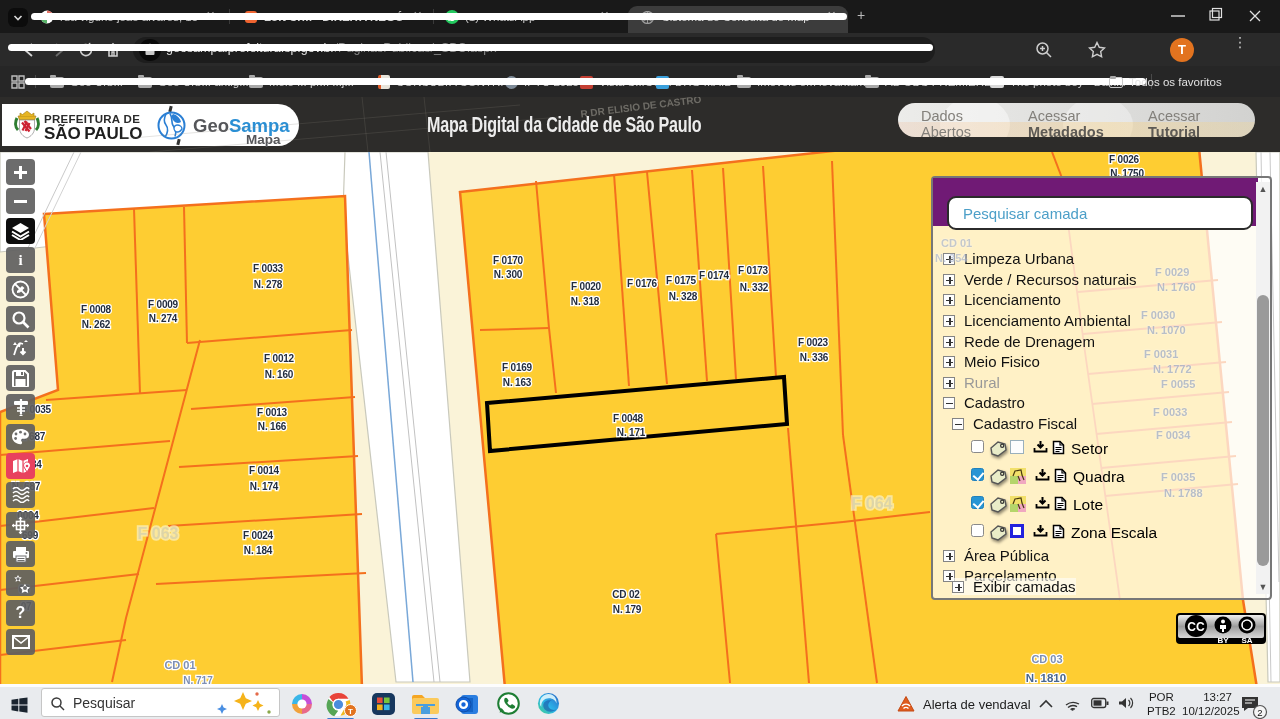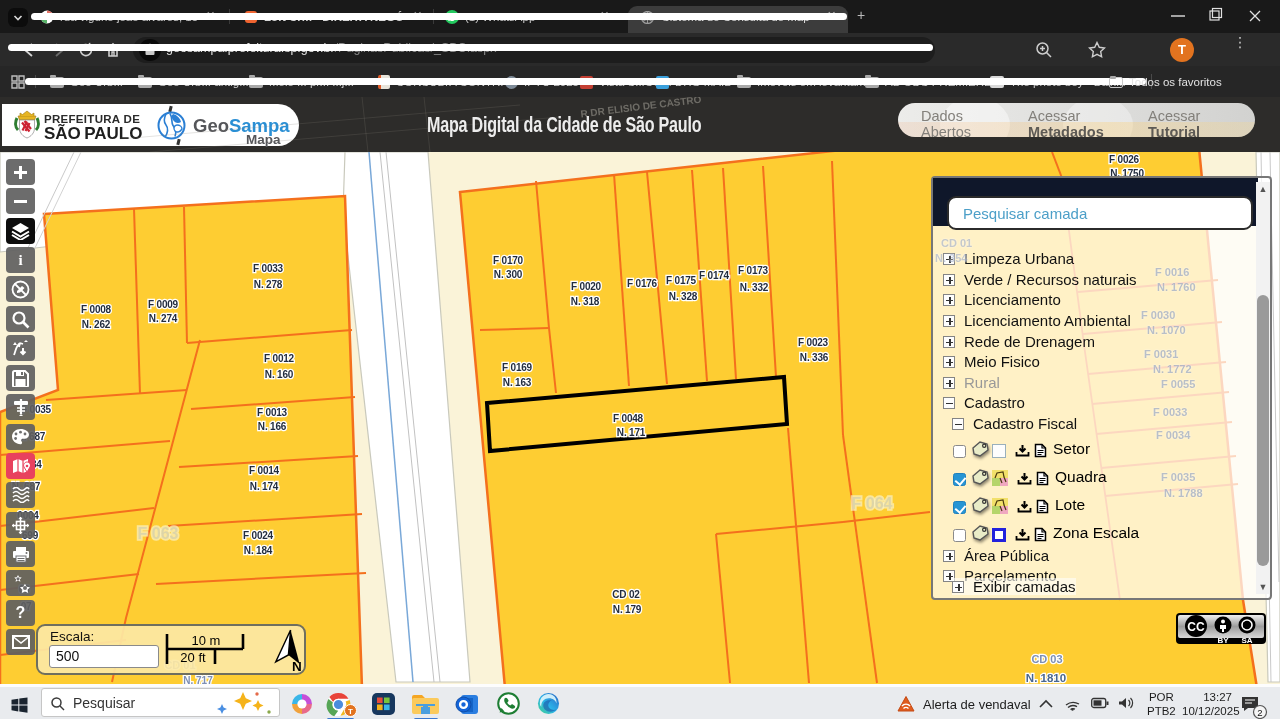--- a/index.html
+++ b/index.html
@@ -21,27 +21,27 @@
 #gtitle{position:absolute;left:427px;top:16px;width:480px;color:#ececec;font-size:21.5px;font-weight:bold;letter-spacing:-.3px;white-space:nowrap;transform:scaleX(.75);transform-origin:0 0}
 #gbtns{position:absolute;left:898px;top:6px;width:357px;height:34px;border-radius:21px;background:linear-gradient(90deg,#ececea,#d2d2d0);overflow:hidden}
 .gbt{position:absolute;top:5px;font-size:14.5px;color:#83807b;line-height:16px}
 .gbt b{color:#5d5a55}
 
 #map{position:absolute;left:0;top:152px;width:1280px;height:532px;background:#FAF3D8;overflow:hidden}
 
 .tbtn{position:absolute;left:6px;width:29px;height:26px;background:rgba(95,95,95,.92);border-radius:4px;color:#fff;display:flex;align-items:center;justify-content:center;font-weight:bold}
 
 #panel{position:absolute;left:931px;top:24px;width:341px;height:424px;background:rgba(255,255,255,.72);border:2px solid #777;border-radius:4px}
-#psearchwrap{position:absolute;left:0px;top:0px;width:325px;height:48px;background:#0f172a}
+#psearchwrap{position:absolute;left:0px;top:0px;width:325px;height:48px;background:#701a75}
 #psearch{position:absolute;left:14px;top:18px;width:306px;height:34px;border:2px solid #2b2b2b;border-radius:9px;background:#fff;color:#4c9fc8;font-size:15px;display:flex;align-items:center;padding-left:14px}
 .titem{position:absolute;left:10px;display:flex;align-items:center;font-size:15px;color:#111;white-space:nowrap}
 .pm{display:inline-block;width:12px;height:12px;border:1px solid #848484;background:#fdfdfd;position:relative;margin-right:9px;flex:none}
 .pm:before{content:"";position:absolute;left:2px;top:5px;width:7px;height:1.5px;background:#333}
 .pm.plus:after{content:"";position:absolute;left:5px;top:2px;width:1.5px;height:7px;background:#333}
-.lrow{position:absolute;left:20px;display:flex;align-items:flex-end;height:18px}
+.lrow{position:absolute;left:38px;display:flex;align-items:flex-start;height:18px}
 .cb{width:13px;height:13px;background:#fff;border:1.5px solid #8a8a8a;border-radius:2.5px;flex:none}
 .cb.on{background:#2795d4;border-color:#2080bc;position:relative}
 .cb.on:before{content:"";position:absolute;left:2.5px;top:1px;width:5px;height:8px;border:solid #fff;border-width:0 2px 2px 0;transform:rotate(40deg)}
 .tagic{margin-left:5px;flex:none;filter:drop-shadow(1px 2px 1.5px rgba(0,0,0,.45))}
 .leg{width:14px;height:14px;margin-left:2px;flex:none}
 .leg2{margin-left:2px;flex:none}
 .dlic{margin-left:9px;flex:none}
 .docic{margin-left:4px;flex:none}
 .ltxt{margin-left:6px;font-size:15.5px;color:#000}
 .faint{position:absolute;font-size:11px;font-weight:bold;color:rgba(125,143,179,.55);text-shadow:0 0 2px rgba(255,255,255,.8)}
@@ -521,21 +521,21 @@
             <path d="M1.5 8v3.5h12V8" stroke="#000" stroke-width="1.8" fill="none"></path>
           </svg>
           <svg class="docic" width="13" height="15" viewBox="0 0 13 15">
             <path d="M1.5 1.5h6.5L11.5 5v8.5h-10Z" fill="#fff" stroke="#000" stroke-width="1.5"></path>
             <path d="M8 1.5V5h3.5" fill="none" stroke="#000" stroke-width="1.2"></path>
             <path d="M3.5 7.5h6M3.5 9.5h6M3.5 11.5h4" stroke="#000" stroke-width="1"></path>
           </svg>
           <span class="ltxt">Zona Escala</span>
   </div>
 
-  <div class="faint" style="left:222px;top:88px">F 0016</div>
+  <div class="faint" style="left:222px;top:88px">F 0029</div>
   <div class="faint" style="left:224px;top:103px">N. 1760</div>
   <div class="faint" style="left:208px;top:131px">F 0030</div>
   <div class="faint" style="left:214px;top:146px">N. 1070</div>
   <div class="faint" style="left:211px;top:170px">F 0031</div>
   <div class="faint" style="left:220px;top:185px">N. 1772</div>
   <div class="faint" style="left:228px;top:200px">F 0055</div>
   <div class="faint" style="left:220px;top:228px">F 0033</div>
   <div class="faint" style="left:223px;top:251px">F 0034</div>
   <div class="faint" style="left:228px;top:293px">F 0035</div>
   <div class="faint" style="left:231px;top:309px">N. 1788</div>
@@ -544,36 +544,20 @@
 
   <div class="abs" style="left:323px;top:4px;width:14px;height:412px;background:#f2f2f2"></div>
   <div class="abs" style="left:323px;top:4px;width:14px;height:14px;color:#555;font-size:9px;text-align:center;line-height:14px">▲</div>
   <div class="abs" style="left:323px;top:402px;width:14px;height:14px;color:#555;font-size:9px;text-align:center;line-height:14px">▼</div>
   <div class="abs" style="left:324px;top:117px;width:12px;height:271px;background:#9a9a9a;border-radius:6px"></div>
   <div class="titem" style="top:369px"><span class="pm plus"></span>Área Pública</div>
   <div class="titem" style="top:389px"><span class="pm plus"></span>Parcelamento</div>
   <div class="titem" style="top:400px;left:19px;background:rgba(255,255,250,.6)"><span class="pm plus"></span>Exibir camadas</div>
 </div>
 
-<div id="scalebox">
-  <div class="abs" style="left:12px;top:3px;font-size:13.5px;color:#111">Escala:</div>
-  <div class="abs" style="left:11px;top:19px;width:110px;height:23px;background:#fff;border:1px solid #8a8a8a;border-radius:3px;font-size:14px;color:#111;padding:2px 0 0 6px">500</div>
-  <svg class="abs" style="left:126px;top:2px" width="120" height="46">
-    <path d="M3,6 L3,36 M3,21 L79,21 M79,6 L79,21 M51,21 L51,36" stroke="#000" stroke-width="2.6" fill="none"></path>
-    <text x="42" y="17" font-size="13" text-anchor="middle" fill="#000" font-family="Liberation Sans,sans-serif">10 m</text>
-    <text x="29" y="34" font-size="13" text-anchor="middle" fill="#000" font-family="Liberation Sans,sans-serif">20 ft</text>
-  </svg>
-  <svg class="abs" style="left:236px;top:2px" width="32" height="46">
-    <g transform="rotate(5 15 20)">
-    <path d="M15,2 L27,35 L15,27 Z" fill="#000"></path>
-    <path d="M15,2 L3,35 L15,27 Z" fill="#fff" stroke="#000" stroke-width="1.4"></path>
-    </g>
-    <text x="18" y="43" font-size="13.5" font-weight="bold" fill="#000" font-family="Liberation Sans,sans-serif">N</text>
-  </svg>
-</div>
 
 <svg class="abs" style="left:1176px;top:461px" width="90" height="32">
   <rect x="0" y="0" width="90" height="31" rx="4" fill="#000"></rect>
   <rect x="2" y="2" width="86" height="23" rx="2" fill="url(#ccgrad)"></rect>
   <defs>
           <linearGradient id="ccgrad" x1="0" y1="0" x2="0" y2="1">
             <stop offset="0" stop-color="#efefef"></stop>
             <stop offset=".5" stop-color="#9c9c9c"></stop>
             <stop offset="1" stop-color="#d7d7d7"></stop>
           </linearGradient>

